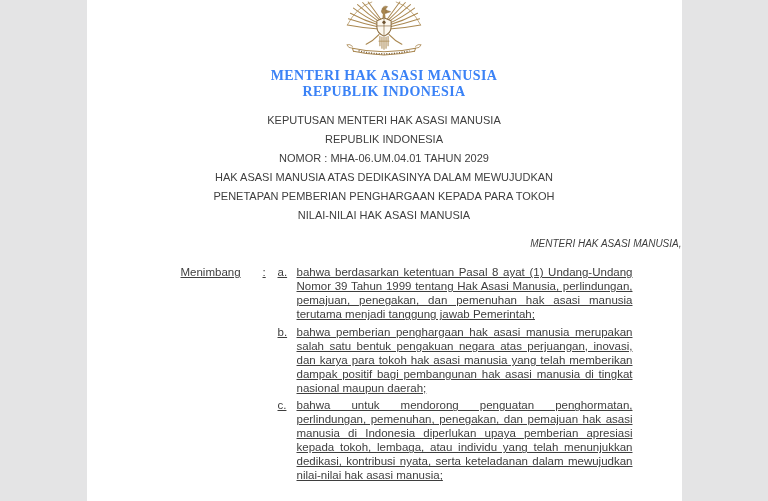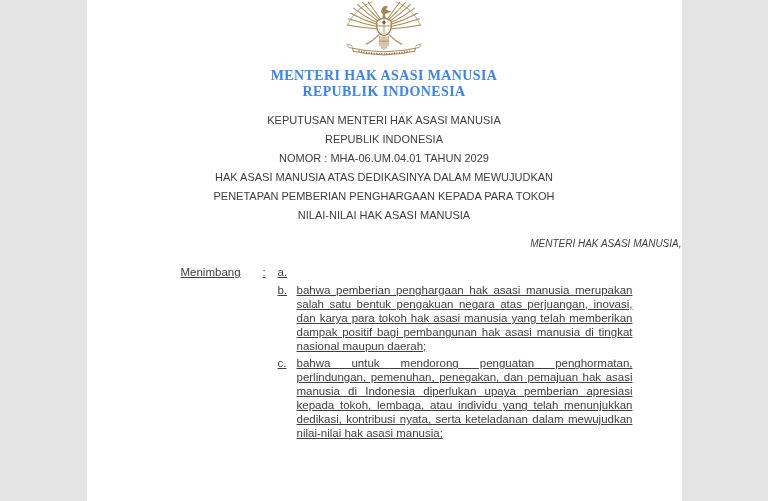--- a/index.html
+++ b/index.html
@@ -139,20 +139,21 @@
   </div>
 
   <div class="issuer-line">MENTERI HAK ASASI MANUSIA,</div>
 
   <div class="considering">
 
     <div class="mm-row">
       <div class="mm-label">Menimbang</div>
       <div class="mm-colon">:</div>
       <div class="mm-letter">a.</div>
+      <div class="mm-text">bahwa berdasarkan ketentuan Pasal 8 ayat (1) Undang-Undang Nomor 39 Tahun 1999 tentang Hak Asasi Manusia, perlindungan, pemajuan, penegakan, dan pemenuhan hak asasi manusia terutama menjadi tanggung jawab Pemerintah;</div>
     </div>
 
     <div class="mm-row">
       <div class="mm-label"></div>
       <div class="mm-colon"></div>
       <div class="mm-letter">b.</div>
       <div class="mm-text">bahwa pemberian penghargaan hak asasi manusia merupakan salah satu bentuk pengakuan negara atas perjuangan, inovasi, dan karya para tokoh hak asasi manusia yang telah memberikan dampak positif bagi pembangunan hak asasi manusia di tingkat nasional maupun daerah;</div>
     </div>
 
     <div class="mm-row">

